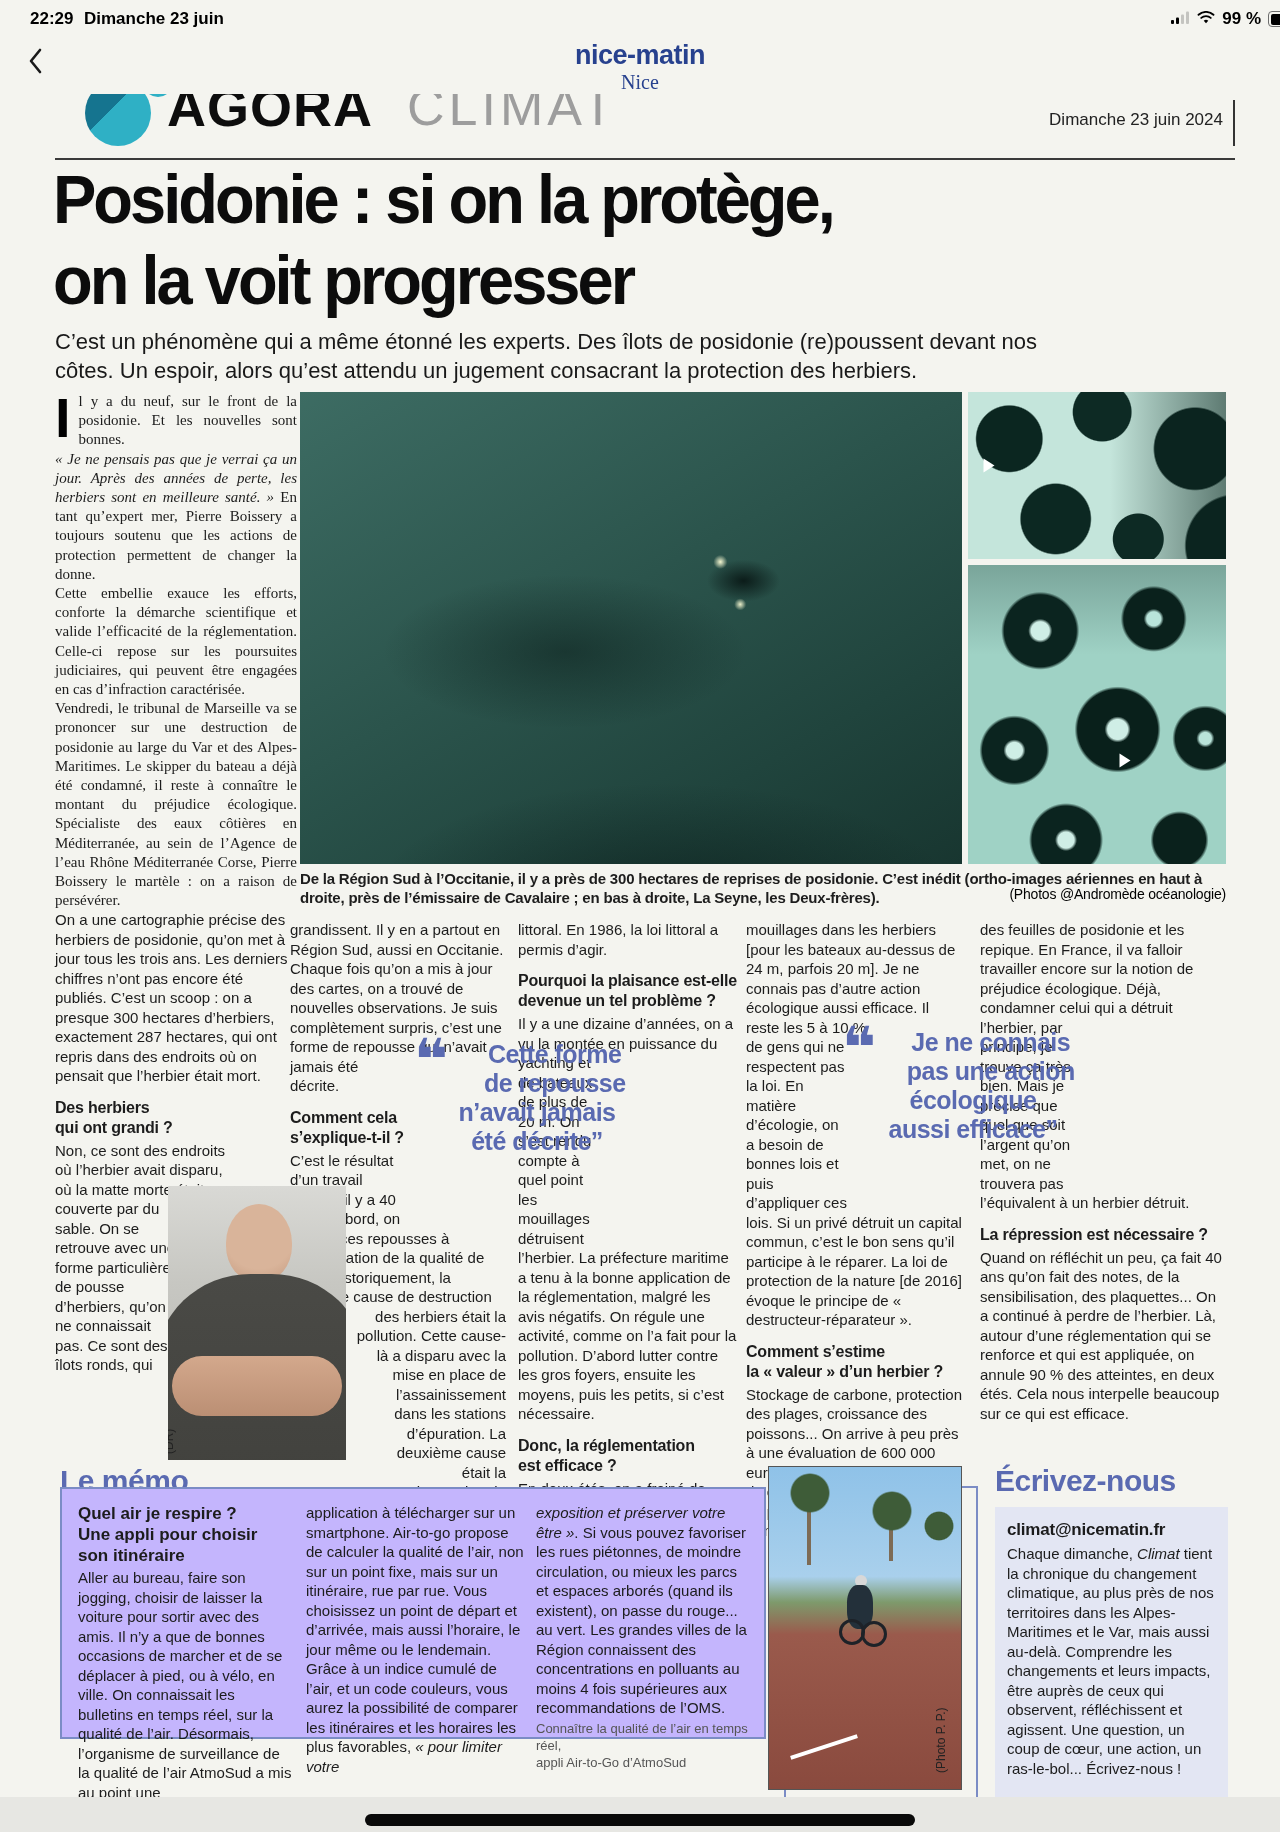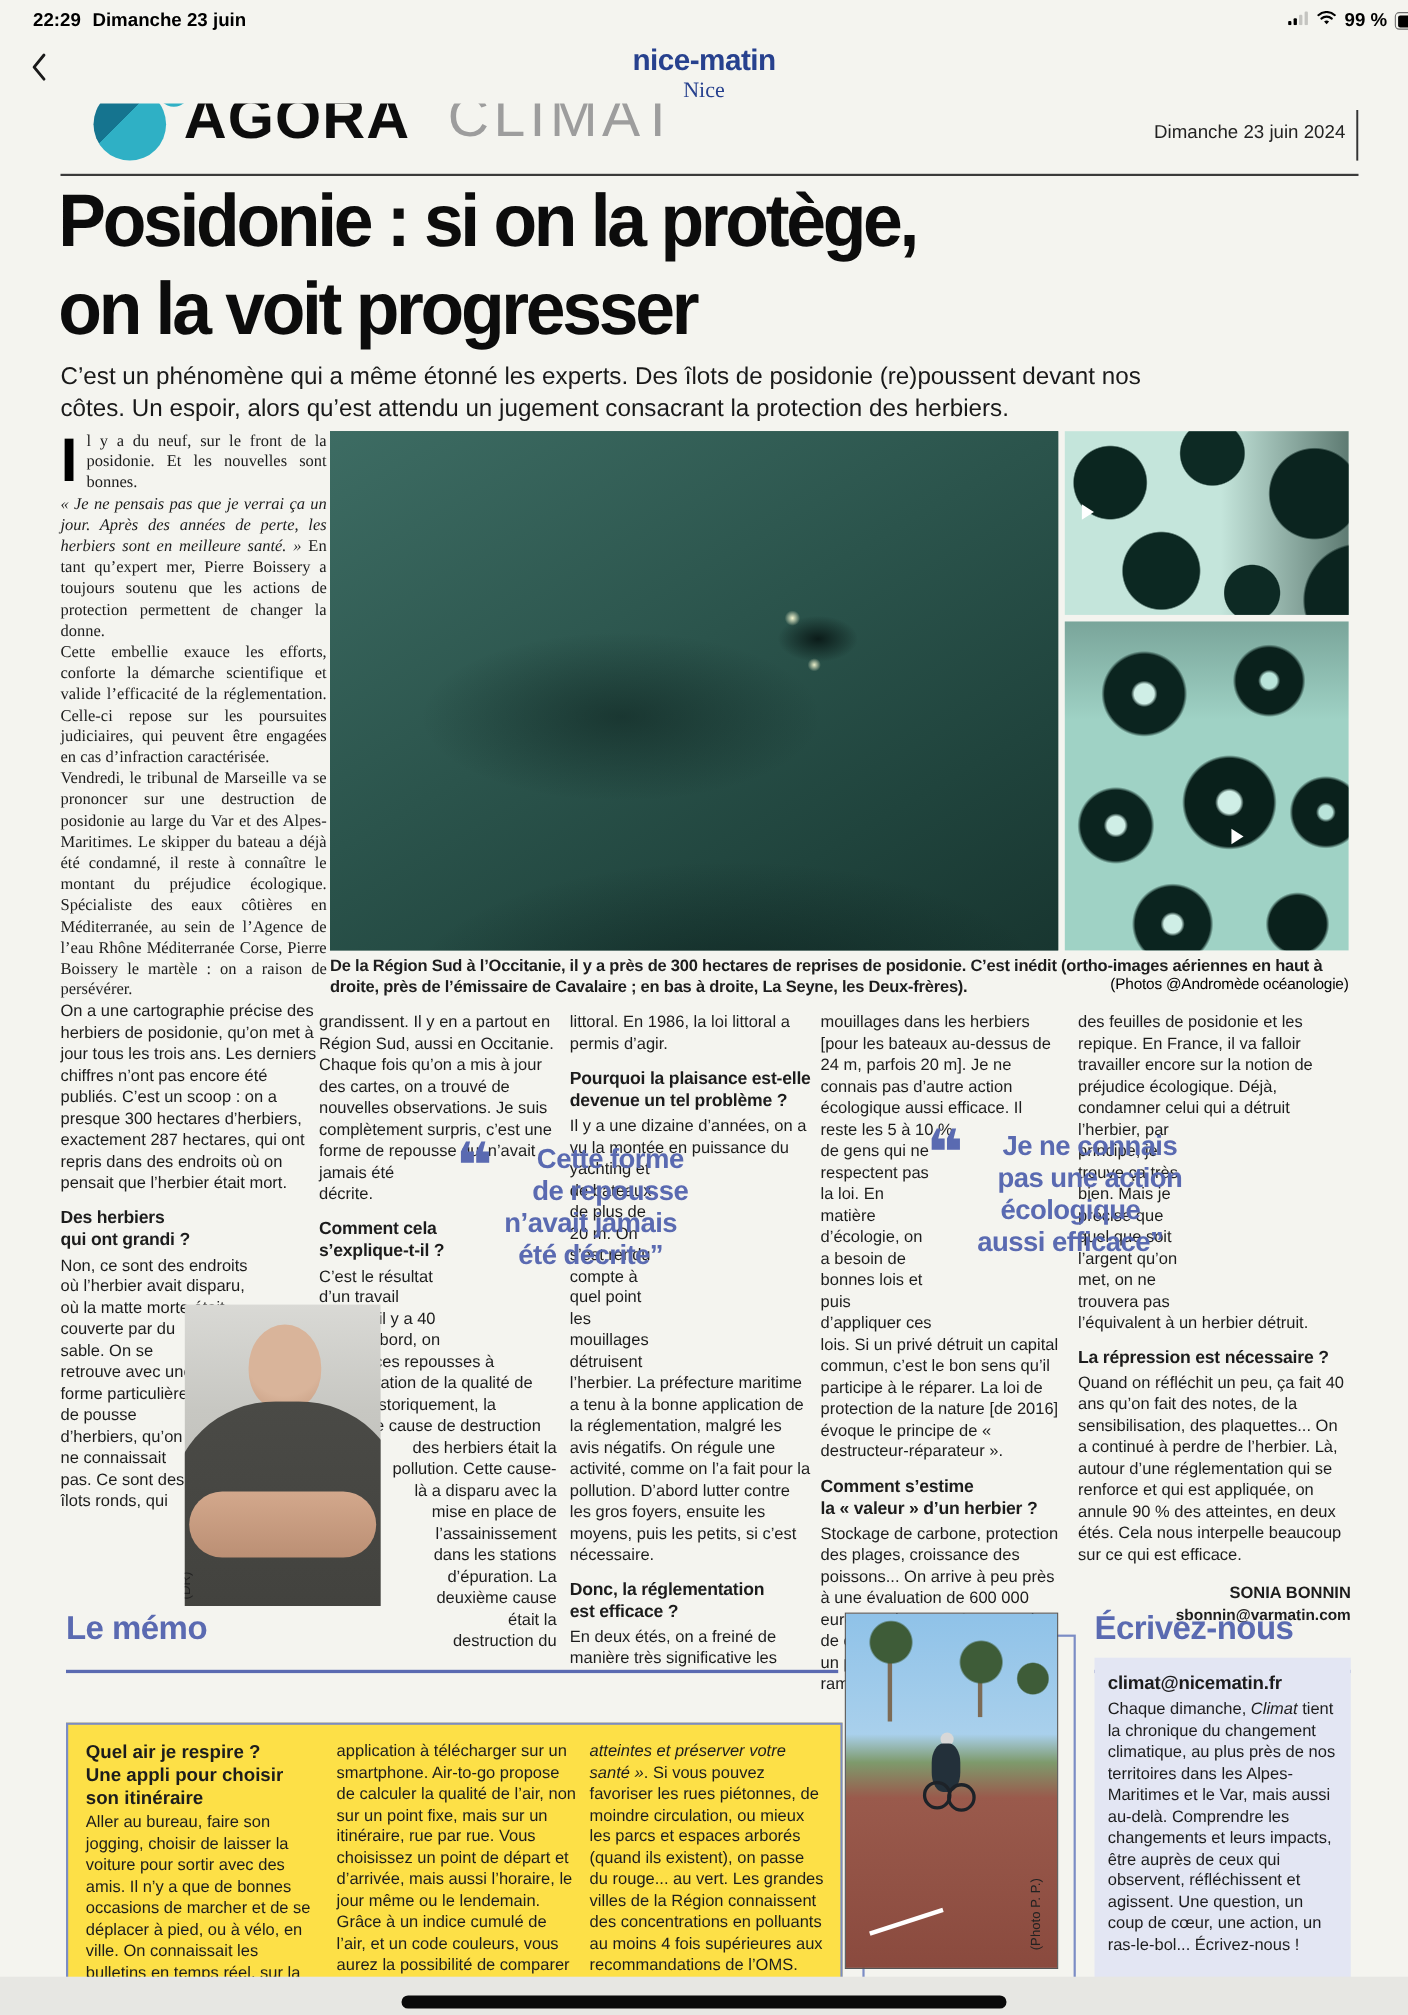--- a/index.html
+++ b/index.html
@@ -120,21 +120,21 @@
   .portrait .arms{position:absolute;left:4px;top:170px;width:170px;height:60px;border-radius:30px;
       background:linear-gradient(180deg,#d3a88c,#bb8f74);}
   .rot-credit{position:absolute;font:12px/13px "Liberation Sans",sans-serif;color:#222;
       transform:rotate(-90deg);transform-origin:left bottom;}
   .dr-credit{left:8px;bottom:6px;}
 
   
   .memo-title,.ecrivez-title{font:bold 30px/34px "Liberation Sans",sans-serif;color:#5a6ab1;
       border-bottom:3px solid #5a6ab1;padding-bottom:20px;letter-spacing:-.5px;}
   .memo-title{left:60px;top:1464px;width:702px;}
-  .memo-box{left:60px;top:1566px;width:702px;height:248px;border:2px solid #7b8cc5;background:#fde047;}
+  .memo-box{left:60px;top:1487px;width:702px;height:248px;border:2px solid #7b8cc5;background:#c4b5fd;}
   .memo-col{position:absolute;top:14px;font:15px/19.5px "Liberation Sans",sans-serif;color:#1c1c1c;}
   .memo-c1{left:16px;width:214px;}
   .memo-c2{left:244px;width:220px;}
   .memo-c3{left:474px;width:214px;}
   .memo-head{font:bold 17px/21px "Liberation Sans",sans-serif;white-space:pre-line;margin-bottom:2px;}
   .memo-small{font:13px/17px "Liberation Sans",sans-serif;color:#555;white-space:pre-line;margin-top:2px;}
 
   .cyclist-frame{left:784px;top:1486px;width:190px;height:316px;border:2px solid #7b8cc5;background:transparent;}
   .cyclist{left:768px;top:1466px;width:192px;height:322px;border:1px solid #555;background:
       linear-gradient(180deg,#8fc2e8 0,#a9d0ec 34%,#7e9a6c 42%,#9a5a4c 52%,#8a4a3e 100%);overflow:hidden;}
@@ -315,24 +315,20 @@
 trouve ça très
 bien. Mais je
 précise que
 quel que soit
 l’argent qu’on
 met, on ne
 trouvera pas</p>
   <p style="text-align:left">l’équivalent à un herbier détruit.</p>
   <p class="qhead">La répression est nécessaire ?</p>
   <p style="text-align:left">Quand on réfléchit un peu, ça fait 40 ans qu’on fait des notes, de la sensibilisation, des plaquettes... On a continué à perdre de l’herbier. Là, autour d’une réglementation qui se renforce et qui est appliquée, on annule 90 % des atteintes, en deux étés. Cela nous interpelle beaucoup sur ce qui est efficace.</p>
-  <div class="byline">
-    <div>SONIA BONNIN</div>
-    <div class="mail">sbonnin@varmatin.com</div>
-  </div>
 </div>
 
 <div class="pullquote pq1">
   <span class="qmark">❝</span>
   <span class="pq-text" style="display:block">Cette forme
 de repousse
 n’avait jamais
 été décrite”</span>
 </div>
 <div class="pullquote pq2">
@@ -355,21 +351,21 @@
   <div class="memo-col memo-c1">
     <div class="memo-head">Quel air je respire ?
 Une appli pour choisir
 son itinéraire</div>
     <div>Aller au bureau, faire son jogging, choisir de laisser la voiture pour sortir avec des amis. Il n’y a que de bonnes occasions de marcher et de se déplacer à pied, ou à vélo, en ville. On connaissait les bulletins en temps réel, sur la qualité de l’air. Désormais, l’organisme de surveillance de la qualité de l’air AtmoSud a mis au point une</div>
   </div>
   <div class="memo-col memo-c2">
     <span>application à télécharger sur un smartphone. Air-to-go propose de calculer la qualité de l’air, non sur un point fixe, mais sur un itinéraire, rue par rue. Vous choisissez un point de départ et d’arrivée, mais aussi l’horaire, le jour même ou le lendemain. Grâce à un indice cumulé de l’air, et un code couleurs, vous aurez la possibilité de comparer les itinéraires et les horaires les plus favorables, </span><i>« pour limiter votre</i>
   </div>
   <div class="memo-col memo-c3">
-    <i>atteintes et préserver votre santé »</i><span>. Si vous pouvez favoriser les rues piétonnes, de moindre circulation, ou mieux les parcs et espaces arborés (quand ils existent), on passe du rouge... au vert. Les grandes villes de la Région connaissent des concentrations en polluants au moins 4 fois supérieures aux recommandations de l’OMS.</span>
+    <i>exposition et préserver votre être »</i><span>. Si vous pouvez favoriser les rues piétonnes, de moindre circulation, ou mieux les parcs et espaces arborés (quand ils existent), on passe du rouge... au vert. Les grandes villes de la Région connaissent des concentrations en polluants au moins 4 fois supérieures aux recommandations de l’OMS.</span>
     <div class="memo-small">Connaître la qualité de l’air en temps réel,
 appli Air-to-Go d’AtmoSud</div>
   </div>
 </div>
 
 <div class="abs cyclist-frame"></div>
 <div class="abs cyclist">
   <div class="trunk" style="left:38px;top:28px;"></div>
   <div class="palm" style="left:14px;top:6px;"></div>
   <div class="trunk" style="left:120px;top:44px;height:50px;"></div>

